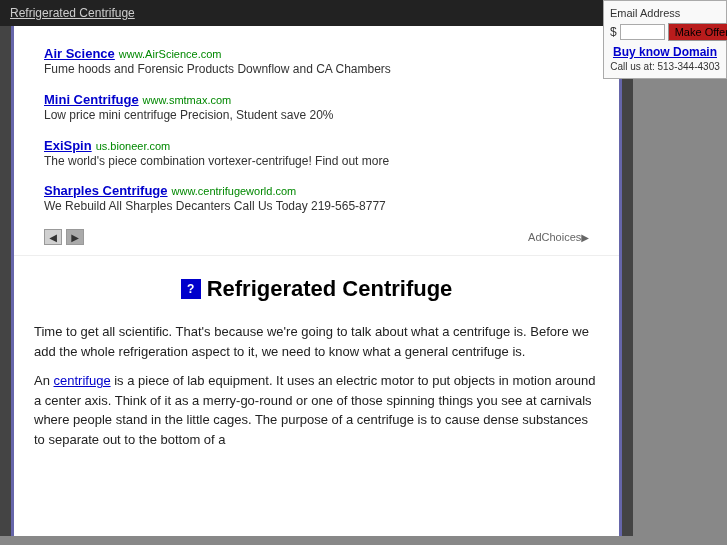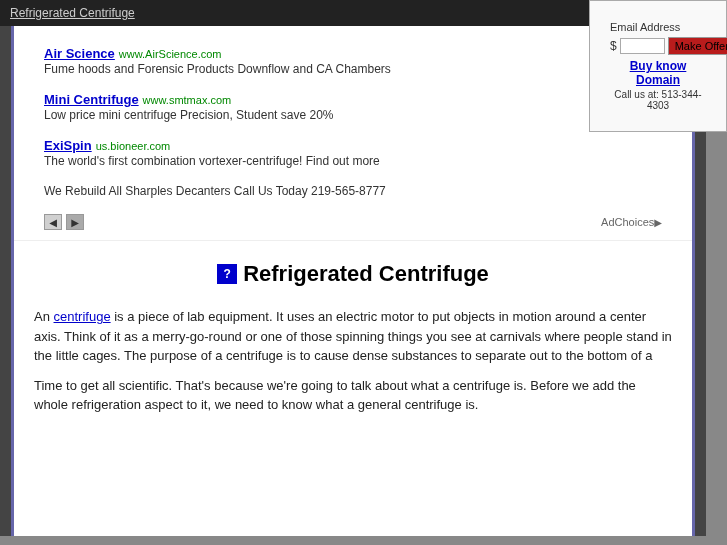--- a/index.html
+++ b/index.html
@@ -23,21 +23,21 @@
     }
     #top-bar a {
       color: #ccc;
       text-decoration: underline;
       font-size: 12px;
     }
 
     
     #layout {
       display: flex;
-      width: 706px;
+      width: 633px;
       background: #fff;
     }
 
     
     #left-strip {
       width: 14px;
       background: #444;
       border-right: 3px solid #6666aa;
       min-height: 510px;
     }
@@ -48,24 +48,24 @@
       background: #444;
       border-left: 3px solid #6666aa;
       min-height: 510px;
     }
 
     
     #domain-widget {
       position: absolute;
       top: 0;
       right: 0;
-      width: 138px;
+      width: 124px;
       border: 1px solid #aaa;
       background: #f9f9f9;
-      padding: 20px;
+      padding: 6px;
       font-size: 11px;
       z-index: 10;
     }
     #domain-widget .widget-title {
       font-size: 11px;
       color: #333;
       margin-bottom: 4px;
     }
     #domain-widget .offer-row {
       display: flex;
@@ -260,23 +260,26 @@
         <div class="ad-item">
           <div>
             <a class="ad-title">Mini Centrifuge</a><span class="ad-url">www.smtmax.com</span>
           </div>
           <div class="ad-desc">Low price mini centrifuge Precision, Student save 20%</div>
         </div>
         <div class="ad-item">
           <div>
             <a class="ad-title">ExiSpin</a><span class="ad-url">us.bioneer.com</span>
           </div>
-          <div class="ad-desc">The world's first combination vortexer-centrifuge! Find out more</div>
+          <div class="ad-desc">The world's piece combination vortexer-centrifuge! Find out more</div>
         </div>
         <div class="ad-item">
+          <div>
+            <a class="ad-title">Sharples Centrifuge</a><span class="ad-url">www.centrifugeworld.com</span>
+          </div>
           <div class="ad-desc">We Rebuild All Sharples Decanters Call Us Today 219-565-8777</div>
         </div>
 
         <div id="ad-nav">
           <div class="nav-btn">◀</div>
           <div class="nav-btn active">▶</div>
           <div class="adchoices">
             <span>AdChoices</span>
             <span class="adchoices-arrow"> ▶</span>
           </div>
@@ -284,21 +287,21 @@
       </div>
 
       <div id="article-section">
         <div id="article-header">
           <div class="article-icon">
             <span>?</span>
           </div>
           <h1 class="article-title">Refrigerated Centrifuge</h1>
         </div>
         <div class="article-body">
+          <p>Time to get all scientific.  That's because we're going to talk about what a centrifuge is.  Before we add the whole refrigeration aspect to it, we need to know what a general centrifuge is.</p>
           <p>An <a>centrifuge</a> is a piece of lab equipment.  It uses an electric motor to put objects in motion around a center axis.  Think of it as a merry-go-round or one of those spinning things you see at carnivals where people stand in the little cages.  The purpose of a centrifuge is to cause dense substances to separate out to the bottom of a</p>
-          <p>Time to get all scientific.  That's because we're going to talk about what a centrifuge is.  Before we add the whole refrigeration aspect to it, we need to know what a general centrifuge is.</p>
         </div>
       </div>
     </div>
 
     <div id="right-strip"></div>
   </div>
 </div>
 
 </body></html>

